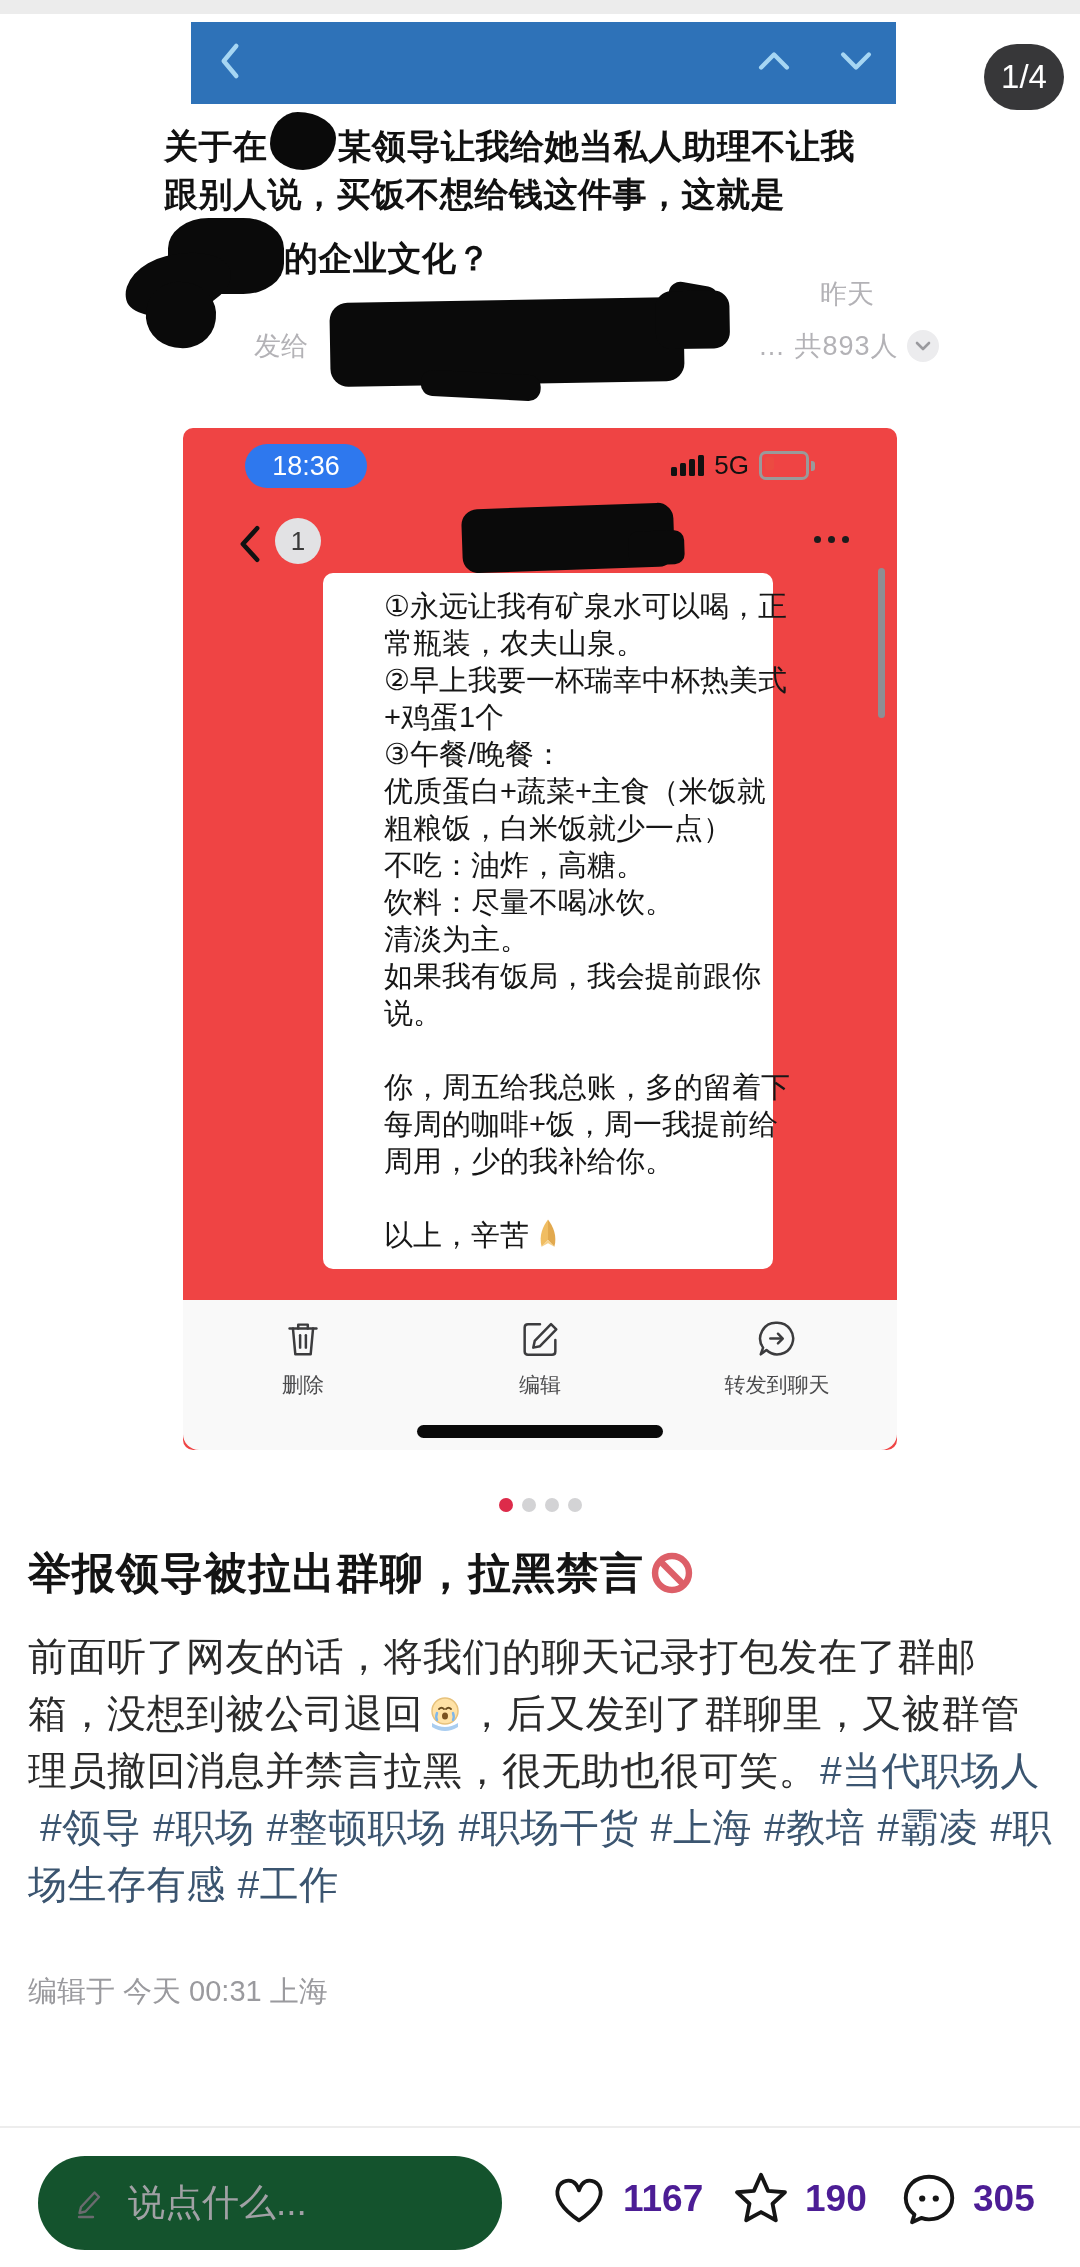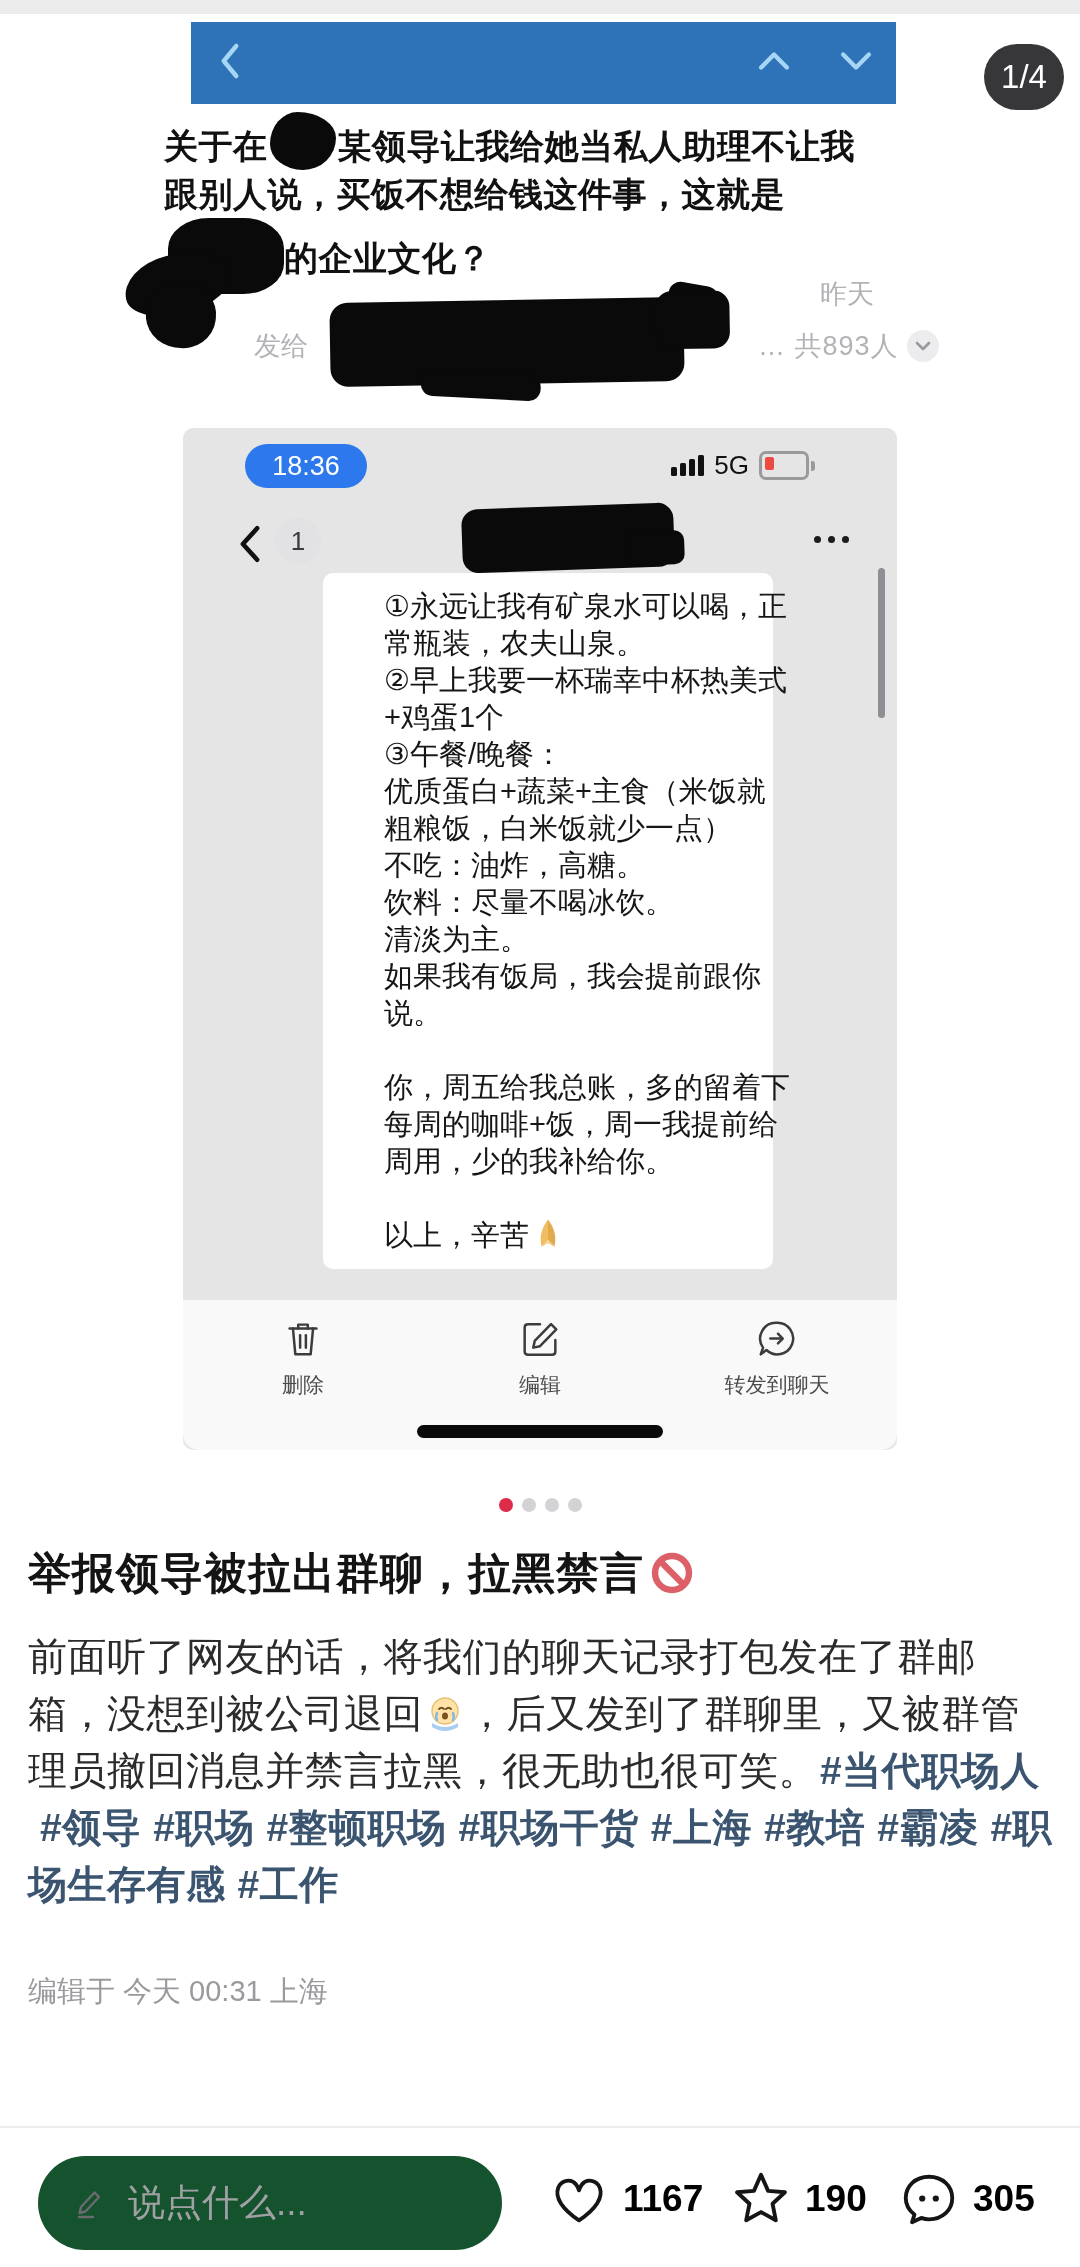--- a/index.html
+++ b/index.html
@@ -29,21 +29,21 @@
           transform:rotate(-1deg);position:relative;}
   .name-blob::before{content:"";position:absolute;right:-46px;top:-6px;width:74px;height:58px;background:#0a0a0a;border-radius:16px;}
   .name-blob::after{content:"";position:absolute;left:90px;bottom:-14px;width:120px;height:26px;background:#0a0a0a;
           border-radius:12px;transform:rotate(4deg);}
   .blob-small{position:absolute;left:668px;top:284px;width:50px;height:28px;background:#0a0a0a;border-radius:12px;transform:rotate(10deg);}
   .audience{font-size:27px;color:#b3b2b6;margin-left:66px;letter-spacing:1px;}
   .aud-chev{width:32px;height:32px;border-radius:50%;background:#ececee;display:inline-flex;align-items:center;
           justify-content:center;margin-left:8px;}
 
   
-  .phone{position:absolute;left:183px;top:428px;width:714px;height:1022px;background:#e5e5e5;border-radius:10px;}
+  .phone{position:absolute;left:183px;top:428px;width:714px;height:1022px;background:#ef4444;border-radius:10px;}
   .p-status-pill{position:absolute;left:62px;top:16px;width:122px;height:44px;background:#2e78ee;border-radius:22px;
           color:#fff;font-size:27px;display:flex;align-items:center;justify-content:center;}
   .p-status-right{position:absolute;right:82px;top:22px;display:flex;align-items:center;gap:10px;}
   .sig{display:flex;align-items:flex-end;gap:3px;}
   .sig span{width:6px;background:#111;border-radius:1.5px;display:block;}
   .sig .s1{height:9px;}.sig .s2{height:13px;}.sig .s3{height:17px;}.sig .s4{height:21px;}
   .net-label{font-size:26px;color:#111;}
   .batt{position:relative;width:44px;height:23px;border:3px solid #9a9a9a;border-radius:7px;}
   .batt-fill{position:absolute;left:3px;top:3px;width:9px;height:13px;background:#ec4b42;border-radius:2px;}
   .batt-nub{width:4px;height:10px;background:#9a9a9a;border-radius:0 3px 3px 0;margin-left:2px;}
@@ -72,33 +72,33 @@
   .dot{width:14px;height:14px;border-radius:50%;background:#d3d3d5;}
   .dot.active{background:#dd2b4a;}
 
   
   .post-title{position:absolute;left:28px;top:1544px;width:1024px;font-size:43px;font-weight:bold;color:#141414;
           letter-spacing:1px;line-height:58px;}
   .post-title svg{vertical-align:-7px;margin-left:6px;}
   .post-body{position:absolute;left:28px;top:1628px;width:1026px;font-size:39px;line-height:57px;color:#2b2b2b;
           letter-spacing:.5px;}
   .post-body svg{vertical-align:-7px;margin:0 2px;}
-  .tag{color:#3b5570;font-weight:bold;}
+  .tag{color:#3b5570;}
   .tag + .tag{margin-left:12px;}
   .tags-lead{margin-left:2px;}
   .edited-line{position:absolute;left:28px;top:1972px;font-size:29px;color:#9a9a9e;}
   .divider{position:absolute;left:0;top:2126px;width:1080px;height:2px;background:#ededed;}
 
   
   .comment-pill{position:absolute;left:38px;top:2156px;width:464px;height:94px;background:#14532d;border-radius:47px;
           display:flex;align-items:center;padding-left:34px;box-sizing:border-box;gap:20px;}
   .comment-placeholder{font-size:37px;color:#a1a1a5;}
   .act{position:absolute;top:2168px;display:flex;align-items:center;gap:13px;}
   .act-like{left:548px;} .act-star{left:730px;} .act-comment{left:898px;}
-  .act-count{font-size:37px;font-weight:bold;color:#000000;}
+  .act-count{font-size:37px;font-weight:bold;color:#4c1d95;}
 </style>
 </head>
 <body>
 
 <div class="page">
   <div class="top-strip"></div>
 
   <div>
 
     <div class="wx-nav">

